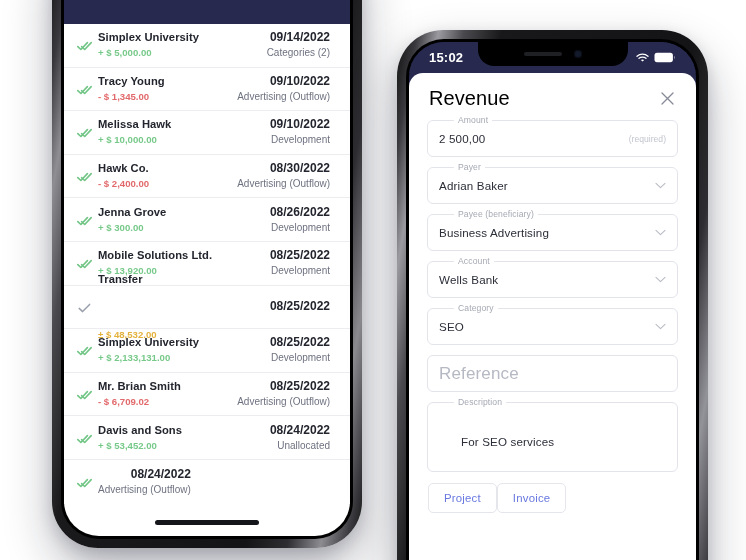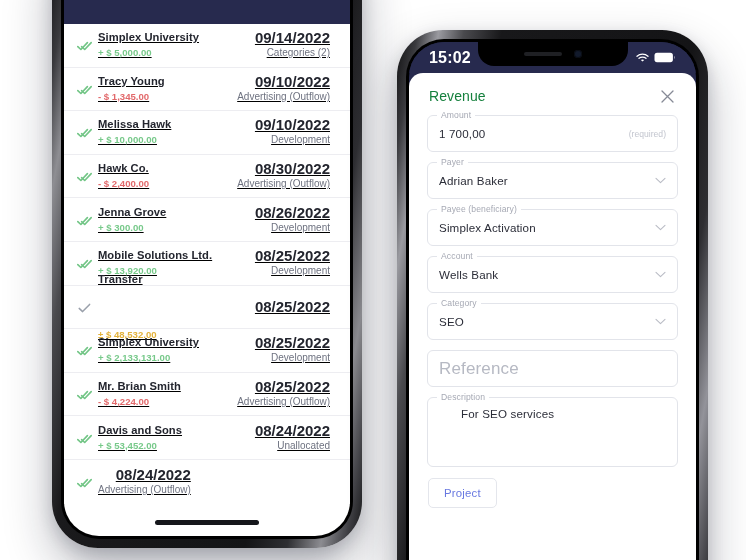--- a/index.html
+++ b/index.html
@@ -81,21 +81,20 @@
     justify-content: center;
     padding-top: 2px;
   }
   .txn-check svg { display: block; }
   .txn-body {
     flex: 1 1 auto;
     min-width: 0;
     display: flex;
     justify-content: space-between;
     align-items: center;
-    text-decoration: underline;
   }
   .txn-left { min-width: 0; }
   .txn-right { text-align: right; min-width: 0; }
   .txn-name {
     font-size: 11.2px;
     font-weight: 700;
     color: #23252e;
     letter-spacing: 0.05px;
     line-height: 15px;
     white-space: nowrap;
@@ -104,21 +103,21 @@
     font-size: 9.6px;
     font-weight: 700;
     line-height: 14px;
     white-space: nowrap;
     margin-top: 1px;
   }
   .amt-pos { color: #77c98a; }
   .amt-neg { color: #e2696b; }
   .amt-neu { color: #e3b23c; margin-top: 41px; }
   .txn-date {
-    font-size: 15px;
+    font-size: 12px;
     font-weight: 700;
     color: #23252e;
     line-height: 15px;
     white-space: nowrap;
   }
   .txn-cat {
     font-size: 10px;
     font-weight: 400;
     color: #6e7280;
     line-height: 14px;
@@ -203,21 +202,21 @@
     background: #272a4e;
     display: flex;
     align-items: center;
     justify-content: space-between;
     padding: 0 20px;
     box-sizing: border-box;
     z-index: 5;
   }
   .sb-time {
     color: #ffffff;
-    font-size: 16px;
+    font-size: 13px;
     font-weight: 700;
     letter-spacing: 0.2px;
   }
   .sb-icons {
     display: flex;
     align-items: center;
     gap: 5px;
   }
   .sheet {
     background: #ffffff;
@@ -228,23 +227,23 @@
     box-sizing: border-box;
     overflow: hidden;
   }
   .sheet-header {
     display: flex;
     align-items: center;
     justify-content: space-between;
     padding: 14px 2px 10px 2px;
   }
   .sheet-title {
-    font-size: 14px;
+    font-size: 20px;
     font-weight: 400;
-    color: #15803d;
+    color: #000000;
     letter-spacing: 0.1px;
   }
   .close-btn {
     width: 18px;
     height: 18px;
     display: flex;
     align-items: center;
     justify-content: center;
     color: #7c808c;
     cursor: pointer;
@@ -258,28 +257,28 @@
     height: 37px;
     margin-bottom: 10px;
     display: flex;
     align-items: center;
     padding: 0 11px;
     box-sizing: border-box;
     background: #ffffff;
   }
   .field.tall {
     height: 70px;
-    align-items: flex-start;
+    align-items: center;
     padding-top: 9px;
     padding-left: 33px;
   }
   .field .legend {
     position: absolute;
     top: -6px;
-    left: 9px;
+    left: 26px;
     background: #ffffff;
     padding: 0 4px;
     font-size: 8.6px;
     color: #a6a9b4;
     line-height: 11px;
     letter-spacing: 0.1px;
     white-space: nowrap;
   }
   .field .value {
     font-size: 11.6px;
@@ -496,21 +495,21 @@
                 <span>
                   <svg width="16" height="12" viewBox="0 0 16 12" fill="none">
                     <path d="M0.8 6.6L3.9 9.5L10.4 2.6" stroke="#71c585" stroke-width="1.6" stroke-linecap="round" stroke-linejoin="round"></path>
                     <path d="M4.6 6.6L7.7 9.5L14.2 2.6" stroke="#71c585" stroke-width="1.6" stroke-linecap="round" stroke-linejoin="round"></path>
                   </svg>
                 </span>
               </div>
               <div class="txn-body">
                 <div class="txn-left">
                   <div class="txn-name">Mr. Brian Smith</div>
-                  <div class="txn-amount amt-neg">- $ 4,224.00</div>
+                  <div class="txn-amount amt-neg">- $ 6,709.02</div>
                 </div>
                 <div class="txn-right">
                   <div class="txn-date">08/25/2022</div>
                   <div class="txn-cat">Advertising (Outflow)</div>
                 </div>
               </div>
             </div>
             <div class="txn-row">
               <div class="txn-check">
                 <span>
@@ -586,35 +585,35 @@
             <div class="sheet-title">Revenue</div>
             <div class="close-btn">
               <svg width="15" height="15" viewBox="0 0 15 15" fill="none">
                 <path d="M2 2L13 13M13 2L2 13" stroke="#868a96" stroke-width="1.3" stroke-linecap="round"></path>
               </svg>
             </div>
           </div>
           <div id="form-fields">
               <div class="field">
                 <span class="legend">Amount</span>
-                <span class="value">1 700,00</span>
+                <span class="value">2 500,00</span>
                 <span class="hint">(required)</span>
               </div>
               <div class="field">
                 <span class="legend">Payer</span>
                 <span class="value">Adrian Baker</span>
                 <span class="chev">
                   <svg width="11" height="7" viewBox="0 0 11 7" fill="none">
                     <path d="M1 1.4L5.5 5.6L10 1.4" stroke="#b9bcc5" stroke-width="1.1" stroke-linecap="round" stroke-linejoin="round"></path>
                   </svg>
                 </span>
               </div>
               <div class="field">
                 <span class="legend">Payee (beneficiary)</span>
-                <span class="value">Simplex Activation</span>
+                <span class="value">Business Advertising</span>
                 <span class="chev">
                   <svg width="11" height="7" viewBox="0 0 11 7" fill="none">
                     <path d="M1 1.4L5.5 5.6L10 1.4" stroke="#b9bcc5" stroke-width="1.1" stroke-linecap="round" stroke-linejoin="round"></path>
                   </svg>
                 </span>
               </div>
               <div class="field">
                 <span class="legend">Account</span>
                 <span class="value">Wells Bank</span>
                 <span class="chev">
@@ -635,20 +634,21 @@
               <div class="field">
                 <span class="placeholder">Reference</span>
               </div>
               <div class="field tall">
                 <span class="legend">Description</span>
                 <span class="value">For SEO services</span>
               </div>
             </div>
           <div class="actions" id="form-actions">
               <button class="btn-outline">Project</button>
+              <button class="btn-outline">Invoice</button>
             </div>
         </div>
 
       </div>
     </div>
   </div>
 
 </div>
 
 </body></html>

